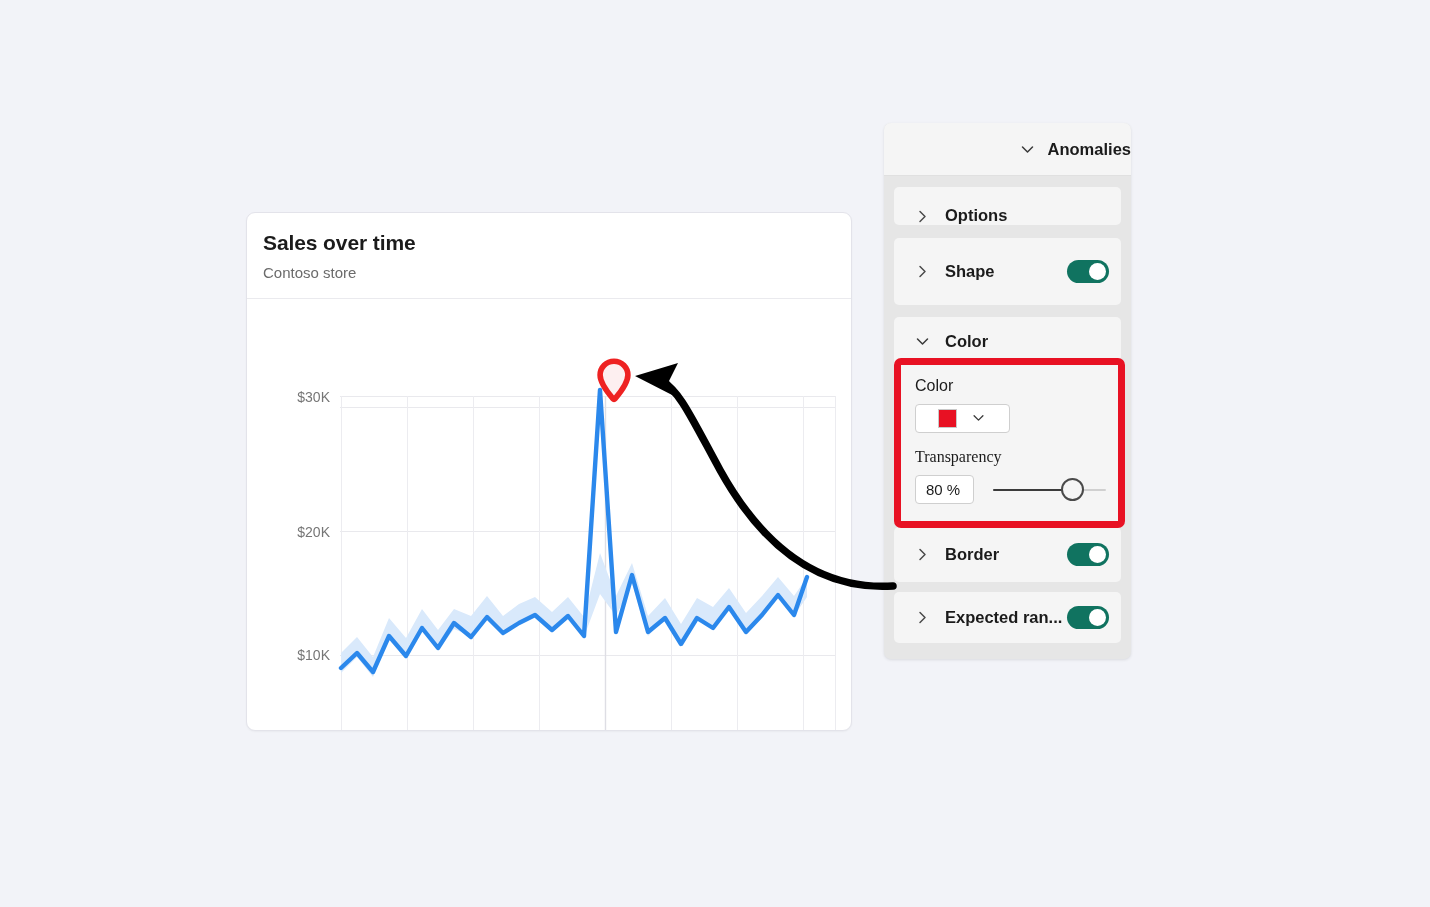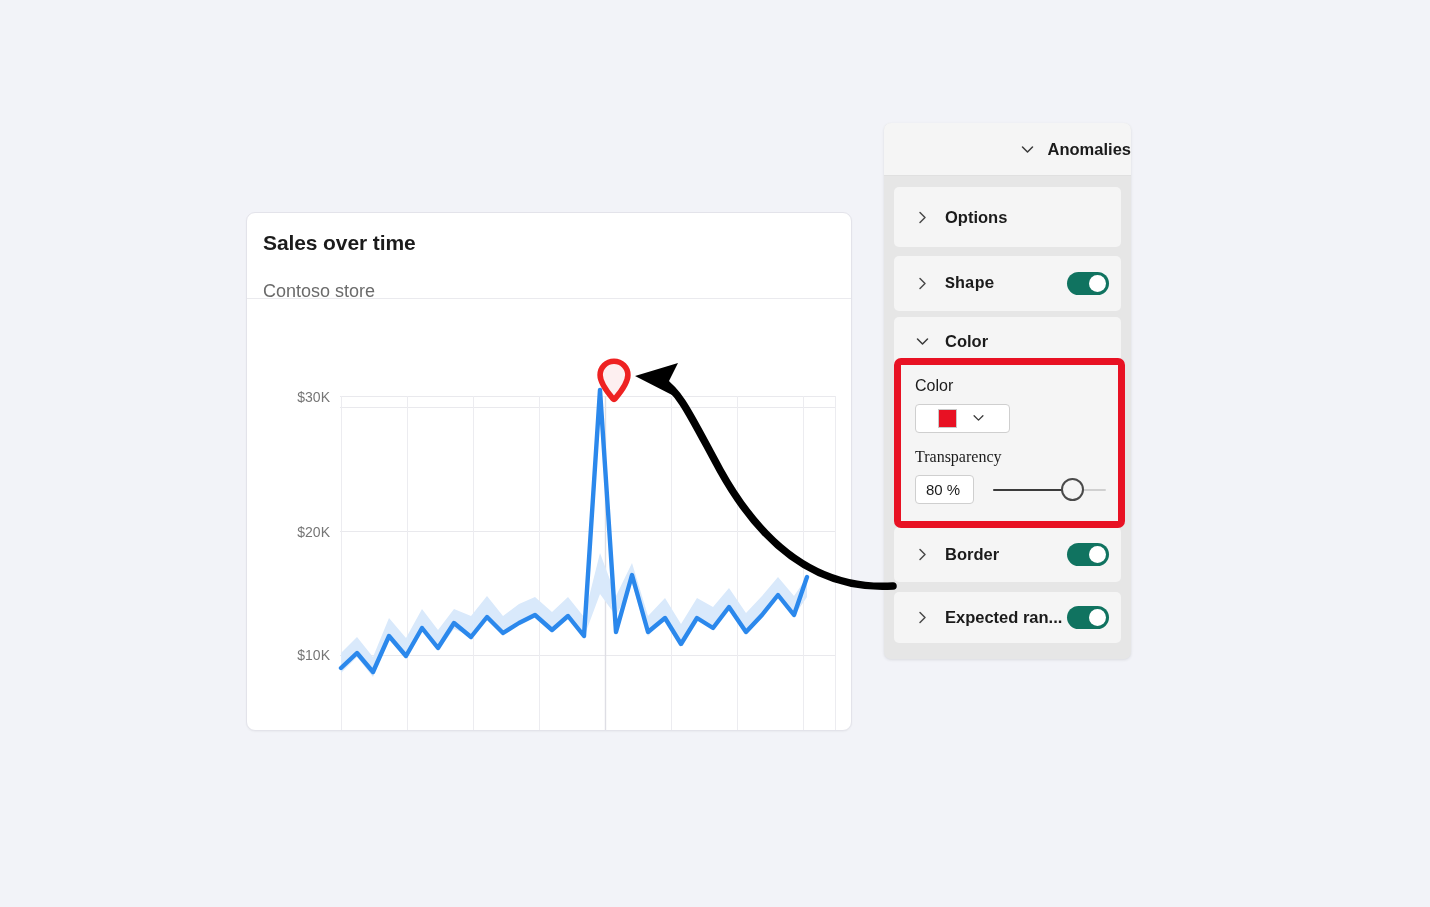--- a/index.html
+++ b/index.html
@@ -25,21 +25,21 @@
   #chart-header {
     padding: 17px 12px 0 16px;
     border-bottom: 1px solid #eaeaee;
     height: 86px;
   }
   #chart-title {
     font-size: 21px; font-weight: bold; color: #1b1b1b;
     letter-spacing: -0.1px; line-height: 26px;
   }
   #chart-subtitle {
-    font-size: 18px; color: #6b6b6b; line-height: 20px; margin-top: 25px;
+    font-size: 15px; color: #6b6b6b; line-height: 20px; margin-top: 7px;
   }
   #plot-wrap { position: relative; width: 606px; height: 432px; }
   #plot-svg { position: absolute; left: 0; top: 0; }
 
   
   #props-panel {
     position: absolute; left: 884px; top: 123px;
     width: 247px; height: 536px;
     background: #e6e6e6;
     border-radius: 7px;
@@ -76,22 +76,22 @@
   .toggle {
     width: 42px; height: 23px; border-radius: 12px;
     background: #107360; position: relative; flex: none;
   }
   .toggle .knob {
     position: absolute; right: 3px; top: 3px;
     width: 17px; height: 17px; border-radius: 50%;
     background: #ffffff;
   }
 
-  #row-options { top: 64px;  height: 60px; }
-  #row-shape   { top: 133px; height: 55px; font-family: Liberation Mono, monospace; }
+  #row-options { top: 64px;  height: 38px; align-items: flex-end; }
+  #row-shape   { top: 115px; height: 67px; }
   #row-color   { top: 194px; height: 160px; display: block; padding: 0; }
   #row-border  { top: 404px; height: 55px; }
   #row-range   { top: 469px; height: 51px; }
 
   #color-head {
     height: 48px; display: flex; align-items: center; padding: 0 12px 0 20px;
   }
 
   
   #red-callout {

